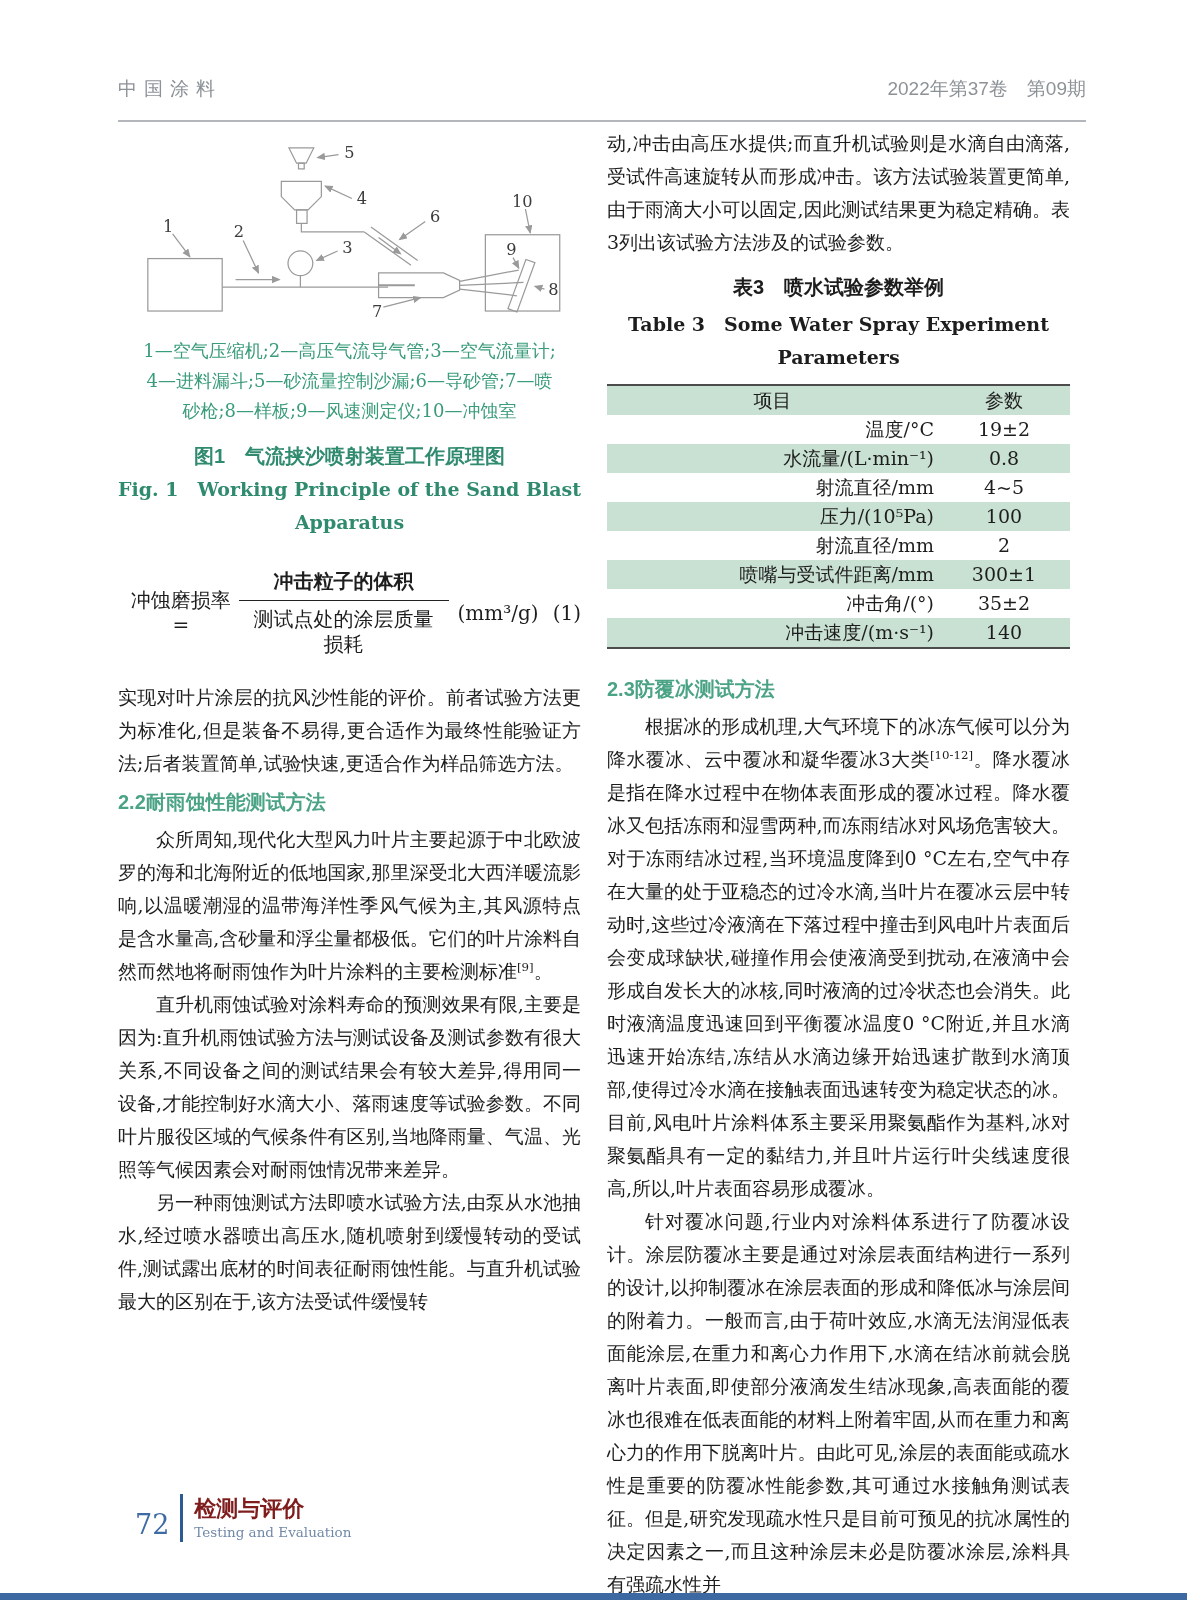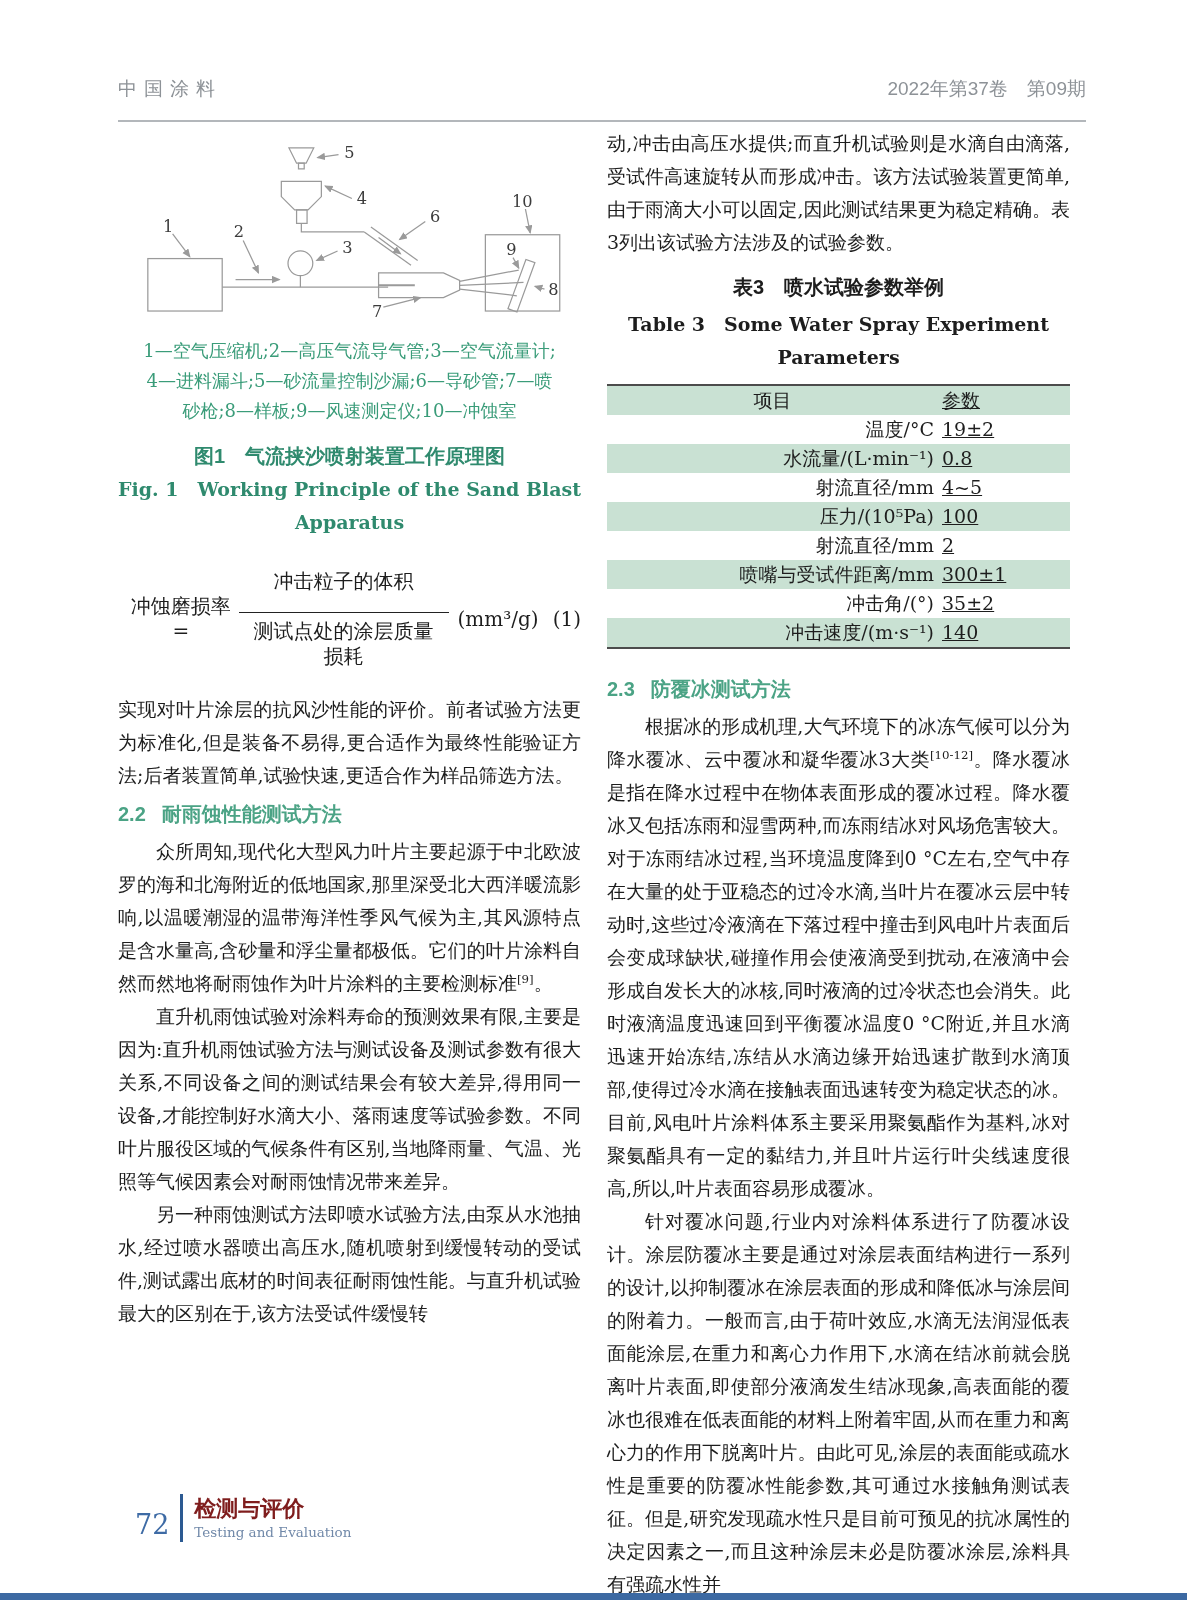--- a/index.html
+++ b/index.html
@@ -36,48 +36,48 @@
     margin-top:14px; text-align:center; color:#2f8a6e; font-weight:bold; font-size:20px;
     font-family:"Liberation Sans","DejaVu Sans",sans-serif;
   }
   .fig-cap-en { text-align:center; color:#2f8a6e; font-weight:bold; font-size:19px; }
   
   .formula {
     margin:30px 0 24px 10px; display:flex; align-items:center;
     font-size:20px; line-height:1.25; text-align:center;
   }
   .frac { display:inline-flex; flex-direction:column; margin:0 5px; }
-  .frac .num { padding:0 12px 18px; border-bottom:1.5px solid #222; }
+  .frac .num { padding:0 12px 6px; border-bottom:1.5px solid #222;font-weight:bold; }
   .frac .den { padding:6px 6px 0; }
   .formula .unit { margin-left:4px; }
   .formula .eqno { margin-left:14px; }
   
   .section-h {
-    display:flex; gap:16px; align-items:flex-end;
+    display:flex; align-items:flex-end;
     color:#4ba385; font-weight:bold; font-size:20px;
     font-family:"Liberation Sans","DejaVu Sans",sans-serif;
     margin:6px 0 4px;
   }
   .col-right .section-h { margin-top:24px; }
   
   .tbl-title-zh {
     margin-top:12px; text-align:center; font-weight:bold; font-size:20px;
     font-family:"Liberation Sans","DejaVu Sans",sans-serif;
   }
   .tbl-title-en { margin-top:4px; text-align:center; font-weight:bold; font-size:19px; }
   table.params {
     width:100%; border-collapse:collapse; margin-top:10px;
     border-top:2.5px solid #4c4c4c; border-bottom:2.5px solid #4c4c4c;
     font-size:19px;
   }
   table.params th { font-weight:normal; }
   table.params th, table.params td { height:29px; padding:1px 4px; line-height:27px; }
   table.params .c-item { text-align:right; padding-left:72px; }
   table.params th.c-item { text-align:center; padding-left:4px; }
-  table.params .c-value { text-align:left; width:132px;text-decoration:underline; }
+  table.params .c-value { text-align:center; width:132px; }
   table.params thead tr { background:#c9e1d3; }
   table.params tbody tr:nth-child(even) { background:#c9e1d3; }
   
   .pg-footer { position:absolute; left:135px; bottom:58px; display:flex; align-items:center; }
   .pg-footer .pagenum { font-size:27px; color:#3e6ba5; margin-right:11px; transform:translateY(6px); }
   .pg-footer .bar { width:3px; height:48px; background:#2c5a92; margin-right:11px; }
   .pg-footer .sec-zh {
     font-family:"Liberation Sans","DejaVu Sans",sans-serif;
     font-weight:bold; font-size:22px; color:#7f1d1d; line-height:26px;
   }

